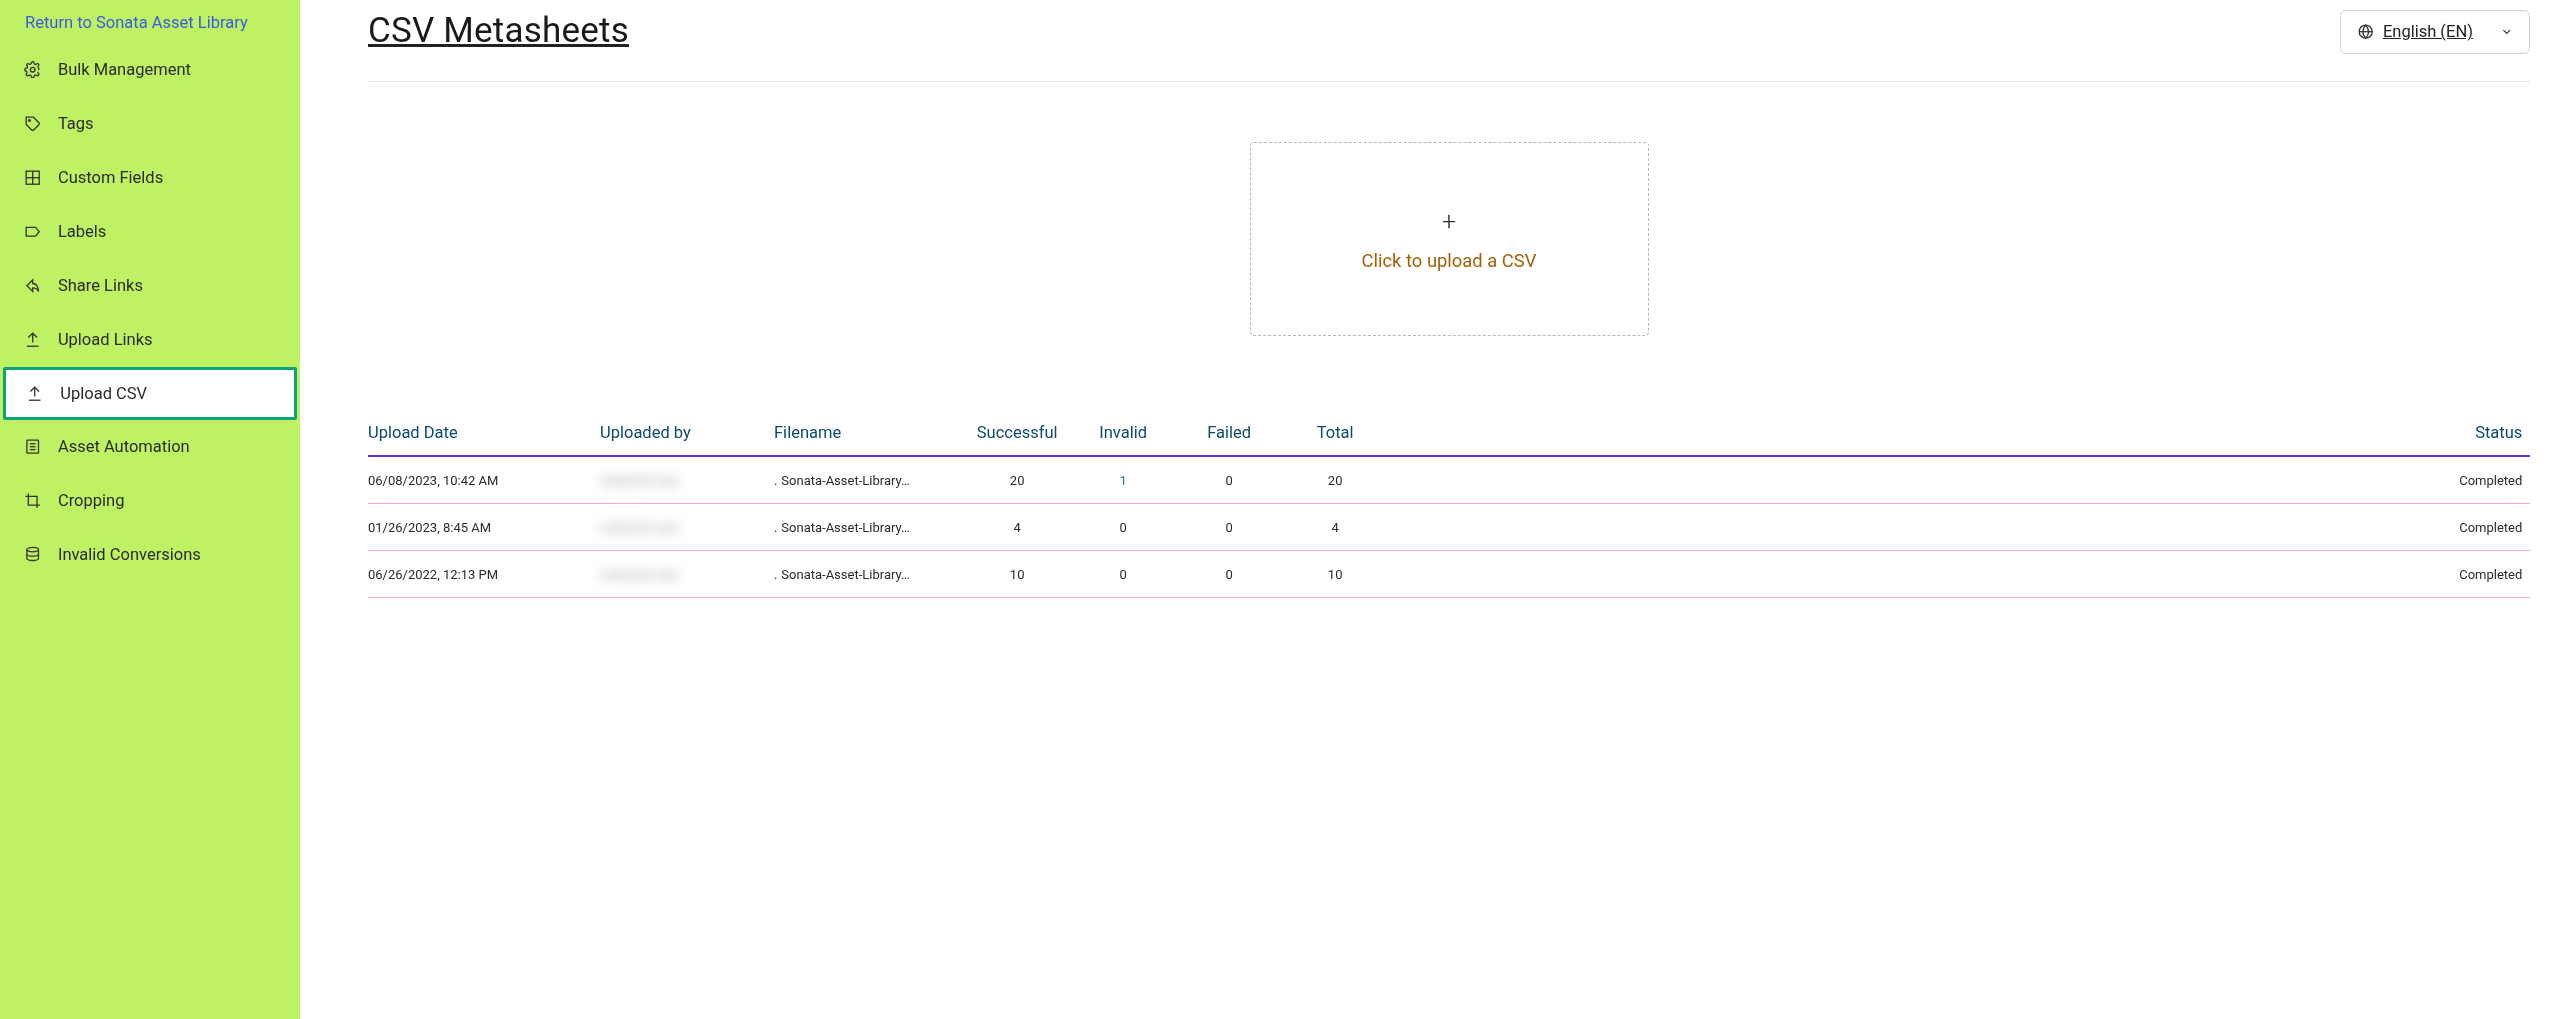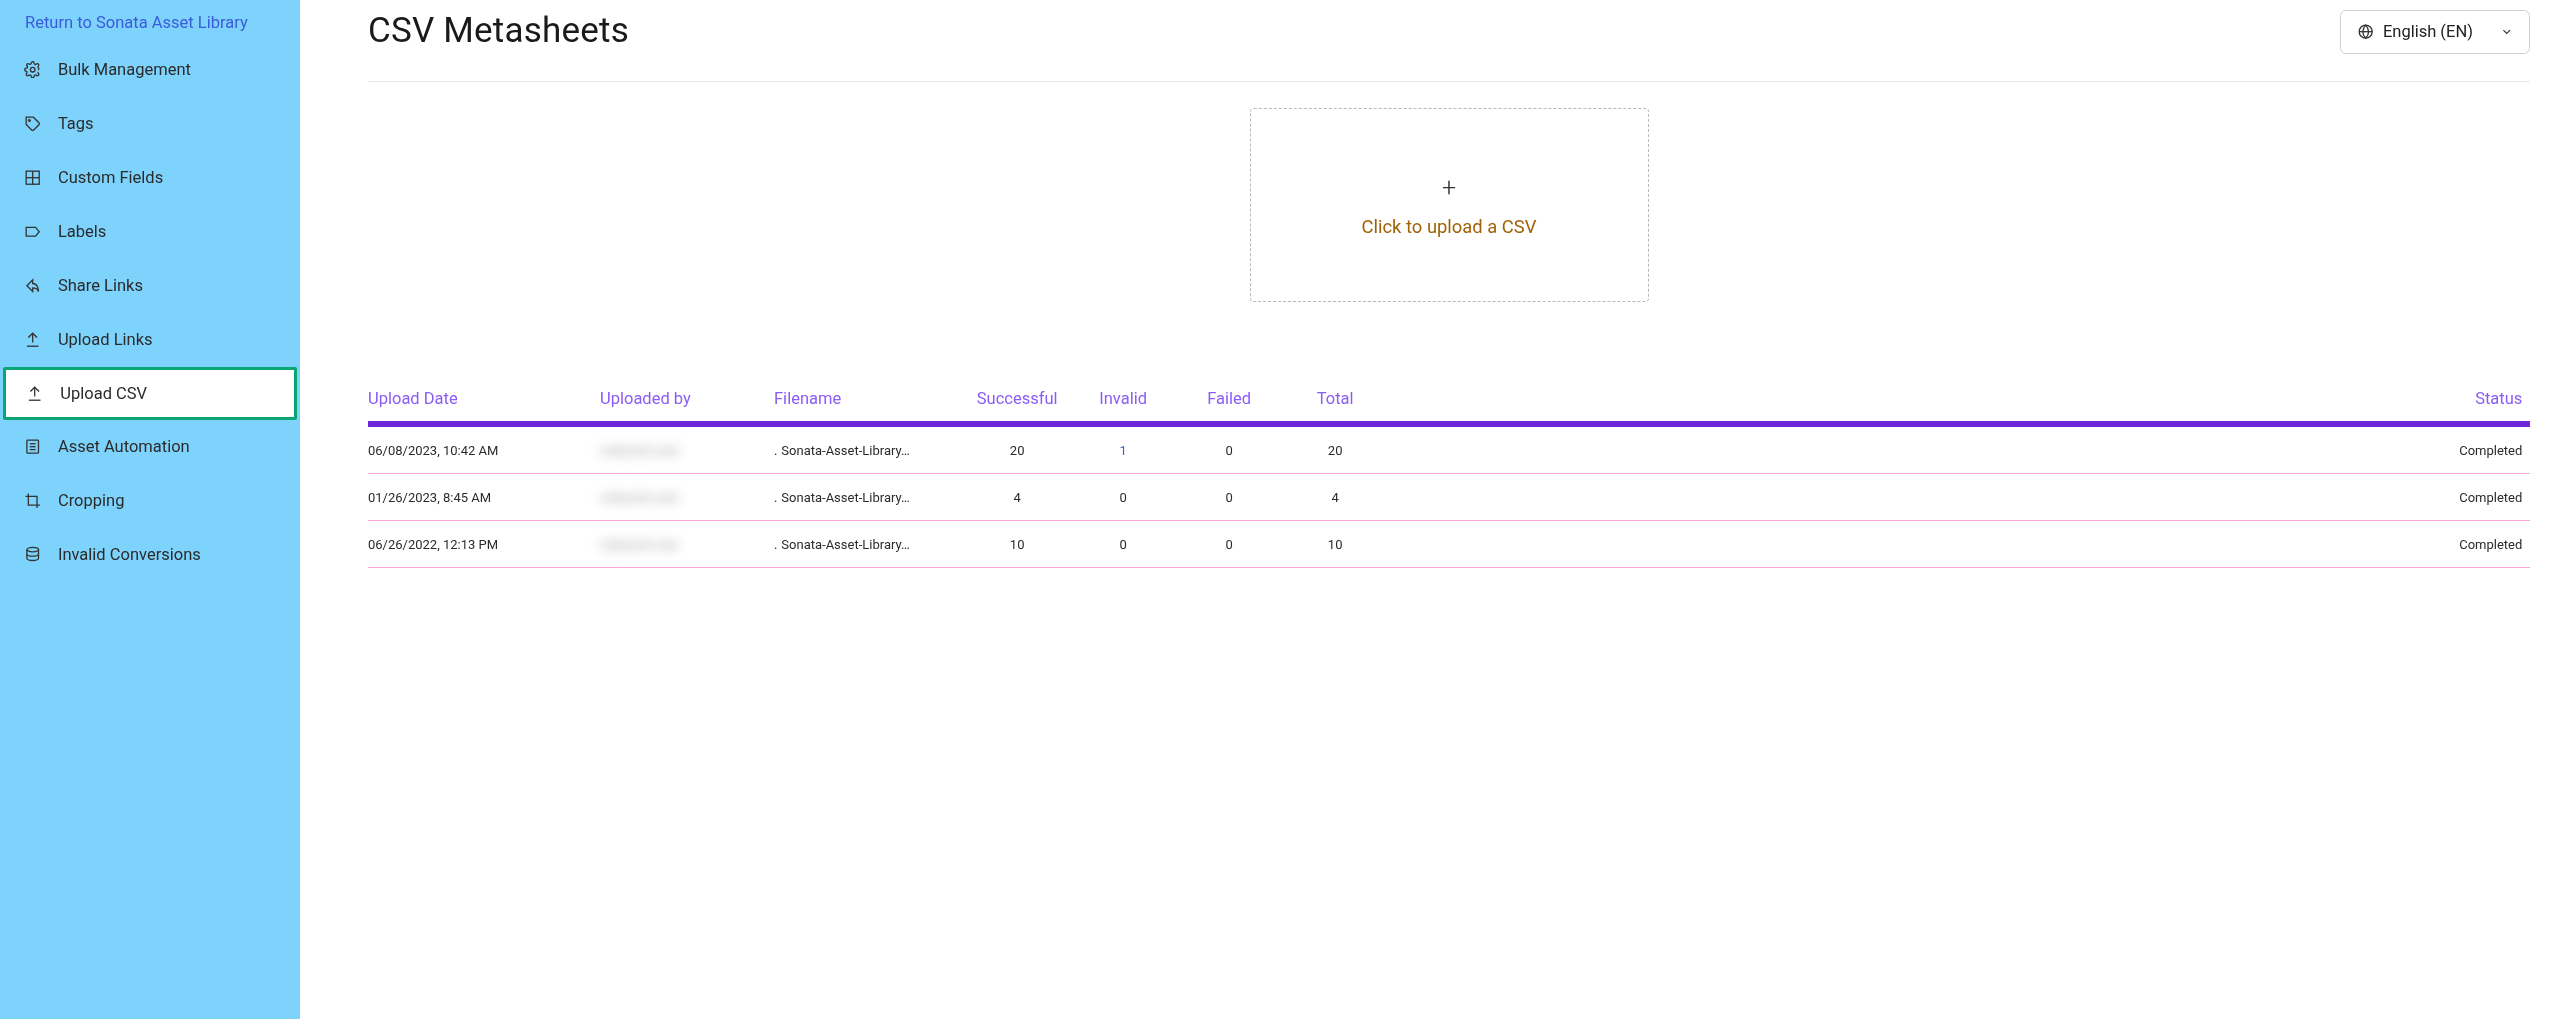--- a/index.html
+++ b/index.html
@@ -11,21 +11,21 @@
     font-size: 15.5px;
   }
   .app {
     display: flex;
     width: 100%;
     min-height: 100vh;
   }
   
   .sidebar {
     width: 300px;
-    background: #7dd3fc;
+    background: #bef264;
     padding: 11.6px 0 39px 0;
     flex-shrink: 0;
   }
   .sidebar a.return-link {
     display: block;
     padding: 1.9px 23px 9.7px 25px;
     color: #3b5bdb;
     text-decoration: none;
     font-size: 16.5px;
   }
@@ -58,21 +58,22 @@
     flex: 1;
     padding: 9.7px 46px 39px 68px;
     min-width: 0;
   }
   .header-row {
     display: flex;
     justify-content: space-between;
     align-items: flex-start;
     padding-bottom: 27px;
     border-bottom: 1px solid #e6e6e6;
-    margin-bottom: 26px;
+    margin-bottom: 60px;
+    text-decoration: underline;
   }
   .page-title {
     font-size: 35px;
     font-weight: 400;
     color: #1a1a1a;
     letter-spacing: 0.2px;
   }
   .lang-select {
     display: flex;
     align-items: center;
@@ -114,23 +115,23 @@
   }
   
   .table {
     width: 100%;
     border-collapse: collapse;
   }
   .table th {
     text-align: left;
     font-weight: 400;
     font-size: 16.5px;
-    color: #8b5cf6;
+    color: #0c4a6e;
     padding: 9.7px 7.7px 13.5px 0;
-    border-bottom: 6px solid #6d28d9;
+    border-bottom: 2px solid #6d28d9;
     white-space: nowrap;
   }
   .table td {
     font-size: 13px;
     color: #2b2b2b;
     padding: 15.5px 7.7px 15.5px 0;
     border-bottom: 1px solid #f9a8d4;
     white-space: nowrap;
   }
   .table th.num, .table td.num { text-align: center; }

